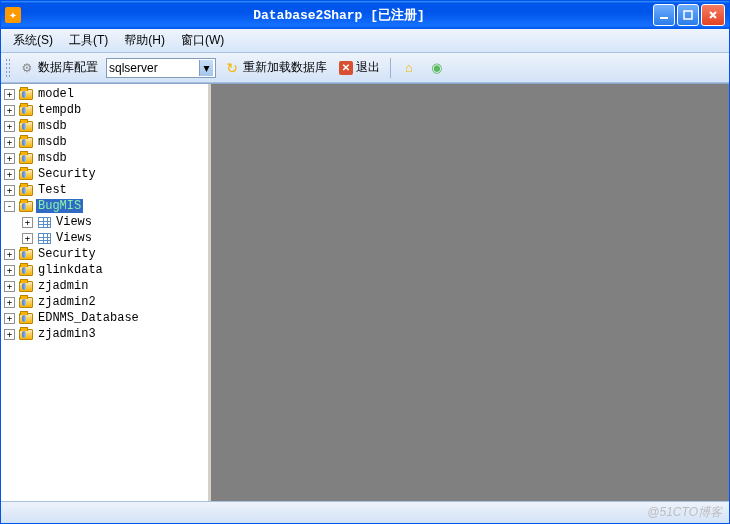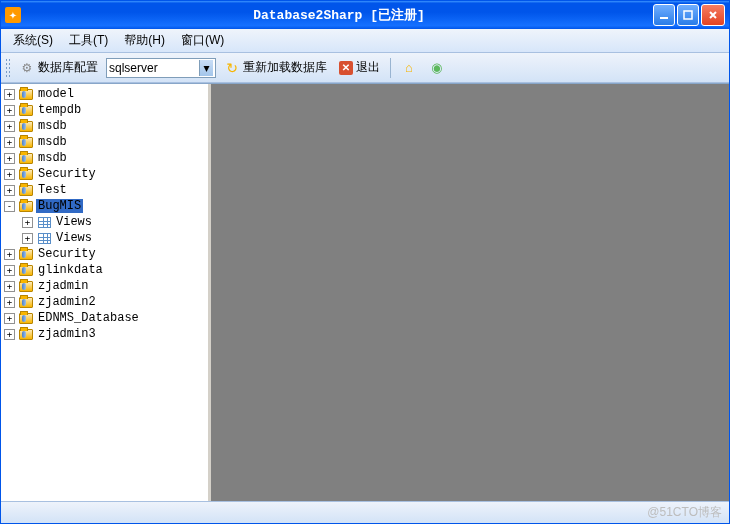--- a/index.html
+++ b/index.html
@@ -39,24 +39,24 @@
     .node-icon { width: 16px; height: 14px; display:inline-flex; align-items:center; justify-content:center; margin-right:2px; }
     .folder { background: linear-gradient(to bottom, #fceabb, #f8b500); border:1px solid #b98500; width:14px; height:11px; border-radius: 1px; position:relative; }
     .folder::before { content:''; position:absolute; top:-3px; left:0; width:6px; height:3px; background:#f8b500; border:1px solid #b98500; border-bottom:none; border-radius: 1px 1px 0 0;}
     .db-folder::after { content:''; position:absolute; left:2px; top:1px; width:4px; height:7px; background: linear-gradient(to right,#4a7fc9,#9cbfe8); border-radius:2px; }
     .table-icon { background:#fff; border:1px solid #5a8fc9; width:13px; height:11px; position:relative; }
     .table-icon::before { content:''; position:absolute; top:3px;left:0;right:0;height:1px;background:#5a8fc9; box-shadow: 0 3px 0 #5a8fc9;}
     .table-icon::after { content:''; position:absolute; left:4px;top:0;bottom:0;width:1px;background:#5a8fc9; box-shadow: 4px 0 0 #5a8fc9;}
     .proc-icon { background:#fff; border:1px solid #777; width:12px; height:11px; position:relative;}
     .proc-icon::before { content:''; position:absolute; left:2px; top:2px; right:2px; height:1px; background:#777; box-shadow: 0 2px 0 #777, 0 4px 0 #777;}
     .node-label { padding: 0 2px; font-family: 'Courier New', monospace; font-size:12px; }
-    .node-label.selected { background:#316ac5; color:#000000; }
+    .node-label.selected { background:#316ac5; color:#86efac; }
     .indent { display:inline-block; width:18px; }
     
-    .watermark { position:absolute; bottom: 3px; right: 8px; color:#bdbdbd; font-size:12px; }
+    .watermark { position:absolute; bottom: 3px; right: 8px; color:#bdbdbd; font-size:12px;font-style:italic; }
     
     .ic-refresh { color:#f7b500; font-size:14px; }
     .ic-x { background:#d85030; color:#fff; width:14px;height:14px; border-radius:2px; font-size:10px; font-weight:bold;}
     .ic-home { color:#f7b500; font-size:13px;}
     .ic-globe { color:#5cb85c; font-size:13px;}
     .ic-gear { color:#888; font-size:12px;}
   </style>
 </head>
 <body>
 

